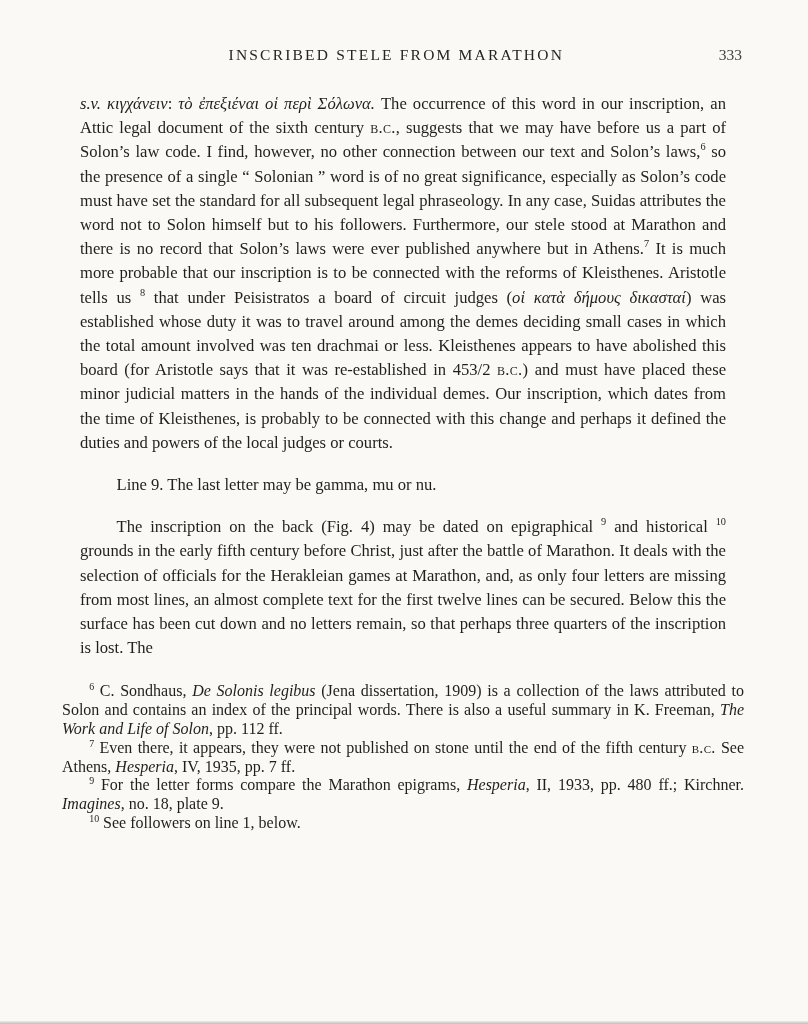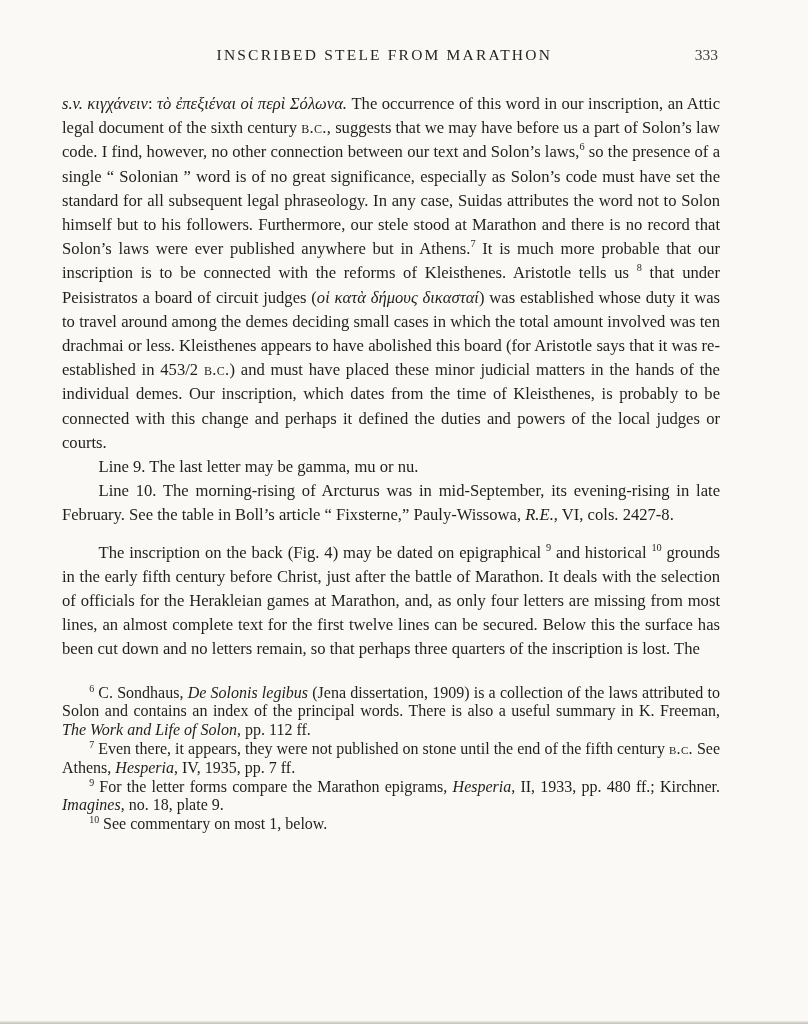--- a/index.html
+++ b/index.html
@@ -6,35 +6,35 @@
   body {
     width: 808px; height: 1024px; overflow: hidden;
     background: #f6f4ef;
     font-family: "Liberation Serif", "DejaVu Serif", serif;
     color: #211f1b;
   }
   .page {
     position: relative;
     width: 808px; height: 1024px;
     box-sizing: border-box;
-    padding: 46px 88px 0 62px;
+    padding: 46px 64px 0 62px;
     background: #faf9f5;
   }
   .page::after {
     content: ""; position: absolute; left: 0; right: 0; bottom: 0; height: 3px;
     background: linear-gradient(to bottom, #edebe6, #c2bfb8);
   }
   .running-head { position: relative; height: 22px; margin-bottom: 24px; }
   .head-title {
     position: absolute; left: 50%; top: 0; transform: translateX(-52%);
     font-size: 15.5px; letter-spacing: 2.2px; white-space: nowrap; color: #262420;
   }
   .page-number { position: absolute; right: 2px; top: 0; font-size: 15.5px; color: #404040; }
   .body-text { font-size: 16.6px; line-height: 24.2px; text-align: justify; }
-  .para { margin: 0; text-indent: 2.2em; }
+  .para { margin: 18px; text-indent: 2.2em; }
   .para.flush { text-indent: 0; }
   .para.spaced { margin-top: 13px; }
   .it { font-style: italic; }
   .sc { font-variant: small-caps; letter-spacing: 0.3px; }
   sup { font-size: 62%; line-height: 0; }
   .footnotes { margin-top: 22px; font-size: 16px; line-height: 18.8px; text-align: justify; }
   .footnote { margin: 0; text-indent: 1.7em; }
 </style>
 </head>
 <body>
@@ -42,24 +42,23 @@
 <div class="page">
 
   <header class="running-head">
     <span class="head-title">INSCRIBED STELE FROM MARATHON</span>
     <span class="page-number">333</span>
   </header>
 
   <main class="body-text">
     <p class="para flush"><span class="it">s.v. κιγχάνειν</span><span>: </span><span class="it">τὸ ἐπεξιέναι οἱ περὶ Σόλωνα.</span><span>  The occurrence of this word in our inscription, an Attic legal document of the sixth century </span><span class="sc">b.c.</span><span>, suggests that we may have before us a part of Solon’s law code.  I find, however, no other connection between our text and Solon’s laws,</span><sup>6</sup><span> so the presence of a single “ Solonian ” word is of no great significance, especially as Solon’s code must have set the standard for all subsequent legal phraseology.  In any case, Suidas attributes the word not to Solon himself but to his followers.  Furthermore, our stele stood at Marathon and there is no record that Solon’s laws were ever published anywhere but in Athens.</span><sup>7</sup><span>  It is much more probable that our inscription is to be connected with the reforms of Kleisthenes.  Aristotle tells us </span><sup>8</sup><span> that under Peisistratos a board of circuit judges (</span><span class="it">οἱ κατὰ δήμους δικασταί</span><span>) was established whose duty it was to travel around among the demes deciding small cases in which the total amount involved was ten drachmai or less.  Kleisthenes appears to have abolished this board (for Aristotle says that it was re-established in 453/2 </span><span class="sc">b.c.</span><span>) and must have placed these minor judicial matters in the hands of the individual demes.  Our inscription, which dates from the time of Kleisthenes, is probably to be connected with this change and perhaps it defined the duties and powers of the local judges or courts.</span></p>
     <p class="para"><span>Line 9.  The last letter may be gamma, mu or nu.</span></p>
-    <p class="para"><span>Line 10.  The morning-rising of Arcturus was in mid-September, its evening-rising in late February.  See the table in Boll’s article “ Fixsterne,” Pauly-Wissowa, </span><span class="it">R.E.</span><span>, VI, cols. 2427-8.</span></p>
     <p class="para spaced"><span>The inscription on the back (Fig. 4) may be dated on epigraphical </span><sup>9</sup><span> and historical </span><sup>10</sup><span> grounds in the early fifth century before Christ, just after the battle of Marathon.  It deals with the selection of officials for the Herakleian games at Marathon, and, as only four letters are missing from most lines, an almost complete text for the first twelve lines can be secured.  Below this the surface has been cut down and no letters remain, so that perhaps three quarters of the inscription is lost.  The</span></p>
   </main>
 
   <footer class="footnotes">
     <p class="footnote"><sup>6</sup><span> C. Sondhaus, </span><span class="it">De Solonis legibus</span><span> (Jena dissertation, 1909) is a collection of the laws attributed to Solon and contains an index of the principal words.  There is also a useful summary in K. Freeman, </span><span class="it">The Work and Life of Solon</span><span>, pp. 112 ff.</span></p>
     <p class="footnote"><sup>7</sup><span> Even there, it appears, they were not published on stone until the end of the fifth century </span><span class="sc">b.c.</span><span> See Athens, </span><span class="it">Hesperia</span><span>, IV, 1935, pp. 7 ff.</span></p>
     <p class="footnote"><sup>9</sup><span> For the letter forms compare the Marathon epigrams, </span><span class="it">Hesperia</span><span>, II, 1933, pp. 480 ff.; Kirchner. </span><span class="it">Imagines</span><span>, no. 18, plate 9.</span></p>
-    <p class="footnote"><sup>10</sup><span> See commentary on most 1, below.</span></p>
+    <p class="footnote"><sup>10</sup><span> See followers on line 1, below.</span></p>
   </footer>
 
 </div>
 
 </body></html>

